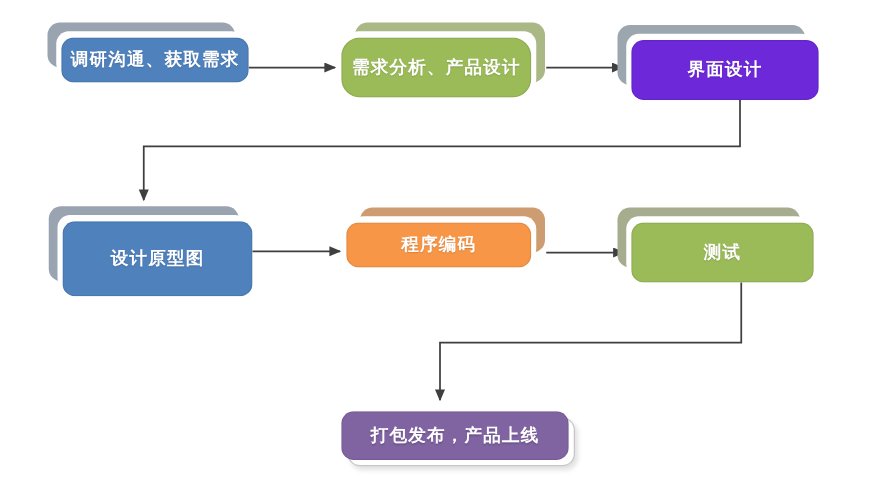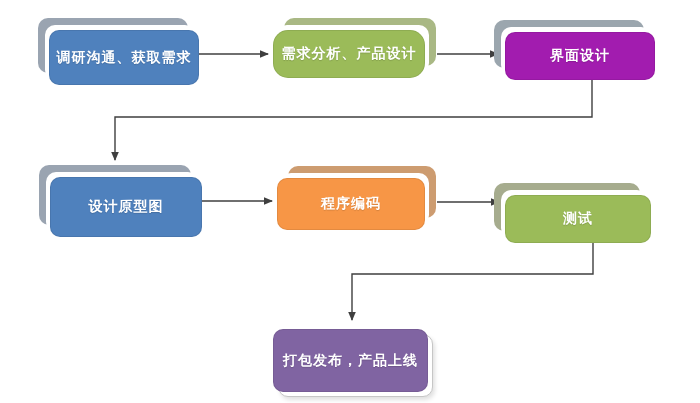--- a/index.html
+++ b/index.html
@@ -18,27 +18,27 @@
                        box-shadow:2px 3px 4px rgba(0,0,0,0.12); }
   .front {
     left:0; top:0; display:flex; align-items:center; justify-content:center;
     border:1px solid rgba(0,0,0,0.08);
   }
   .label {
     color:#ffffff; font-weight:bold; font-size:14px; letter-spacing:1px;
     white-space:nowrap; text-shadow:0 1px 1px rgba(0,0,0,0.15);
   }
   
-  .n1 { left:49px;  top:30px;  width:150px; height:55px; }
+  .n1 { left:49px;  top:30px;  width:150px; height:36px; }
   .n2 { left:273px; top:30px;  width:152px; height:48px; }
   .n3 { left:505px; top:32px;  width:150px; height:48px; }
   .n4 { left:50px;  top:177px; width:152px; height:60px; }
-  .n5 { left:277px; top:178px; width:148px; height:52px;text-decoration:underline; }
-  .n6 { left:505px; top:178px; width:146px; height:48px;margin-top:17px; }
-  .n7 { left:273px; top:329px; width:155px; height:63px; }
+  .n5 { left:277px; top:178px; width:148px; height:36px;text-decoration:underline; }
+  .n6 { left:505px; top:178px; width:146px; height:48px; }
+  .n7 { left:273px; top:329px; width:155px; height:39px;padding-left:27px; }
 </style>
 </head>
 <body>
 
 <div class="canvas">
 
   <svg class="connectors" width="700" height="403" viewBox="0 0 700 403">
     <defs>
       <marker id="ah" markerWidth="10" markerHeight="9" refX="8.5" refY="4" orient="auto" markerUnits="userSpaceOnUse">
         <path d="M0,0 L9.5,4 L0,8 Z" fill="#3f3f3f"></path>
@@ -66,21 +66,21 @@
     <div class="layer back" style="background-color: rgb(169, 184, 132);"></div>
     <div class="layer mid"></div>
     <div class="layer front" style="background-color: rgb(155, 187, 89); border-radius: 15px;">
       <span class="label">需求分析、产品设计</span>
     </div>
   </div>
 
   <div class="node stack-left n3">
     <div class="layer back" style="background-color: rgb(155, 166, 174);"></div>
     <div class="layer mid"></div>
-    <div class="layer front" style="background-color: #a21caf;">
+    <div class="layer front" style="background-color: #6d28d9;">
       <span class="label">界面设计</span>
     </div>
   </div>
 
   <div class="node stack-left n4">
     <div class="layer back" style="background-color: rgb(154, 164, 177);"></div>
     <div class="layer mid"></div>
     <div class="layer front" style="background-color: rgb(79, 129, 189);">
       <span class="label">设计原型图</span>
     </div>

